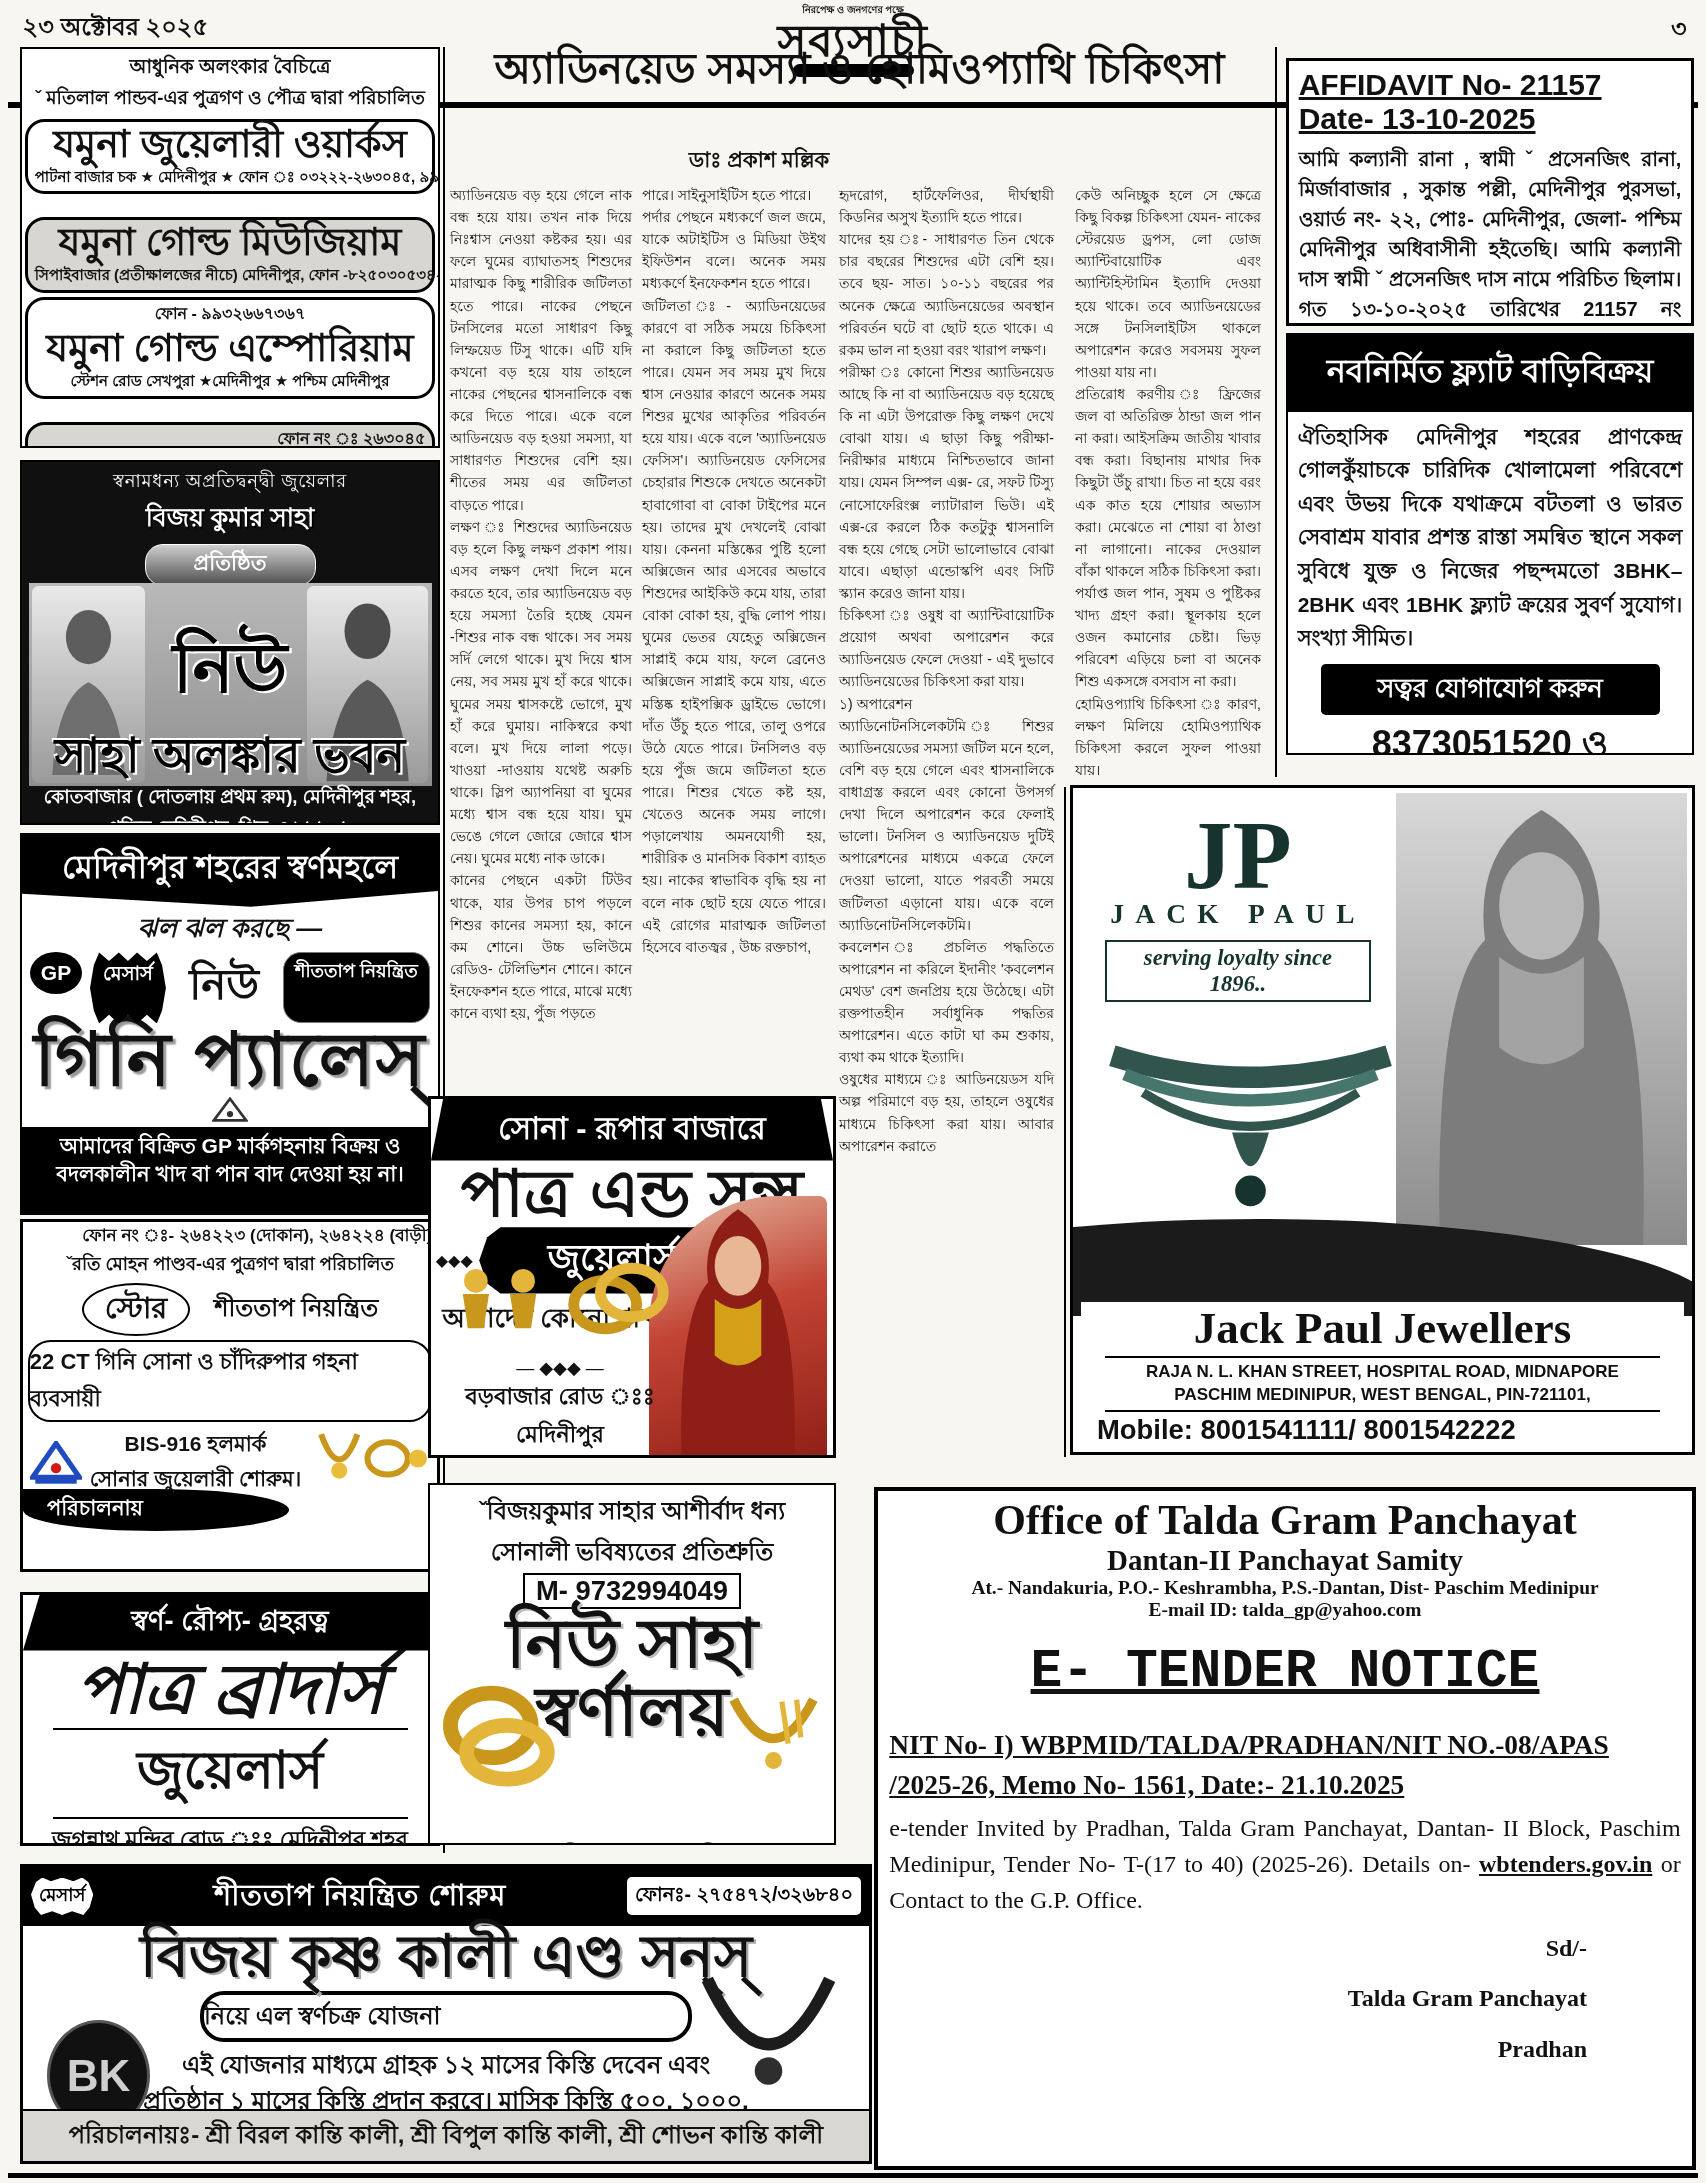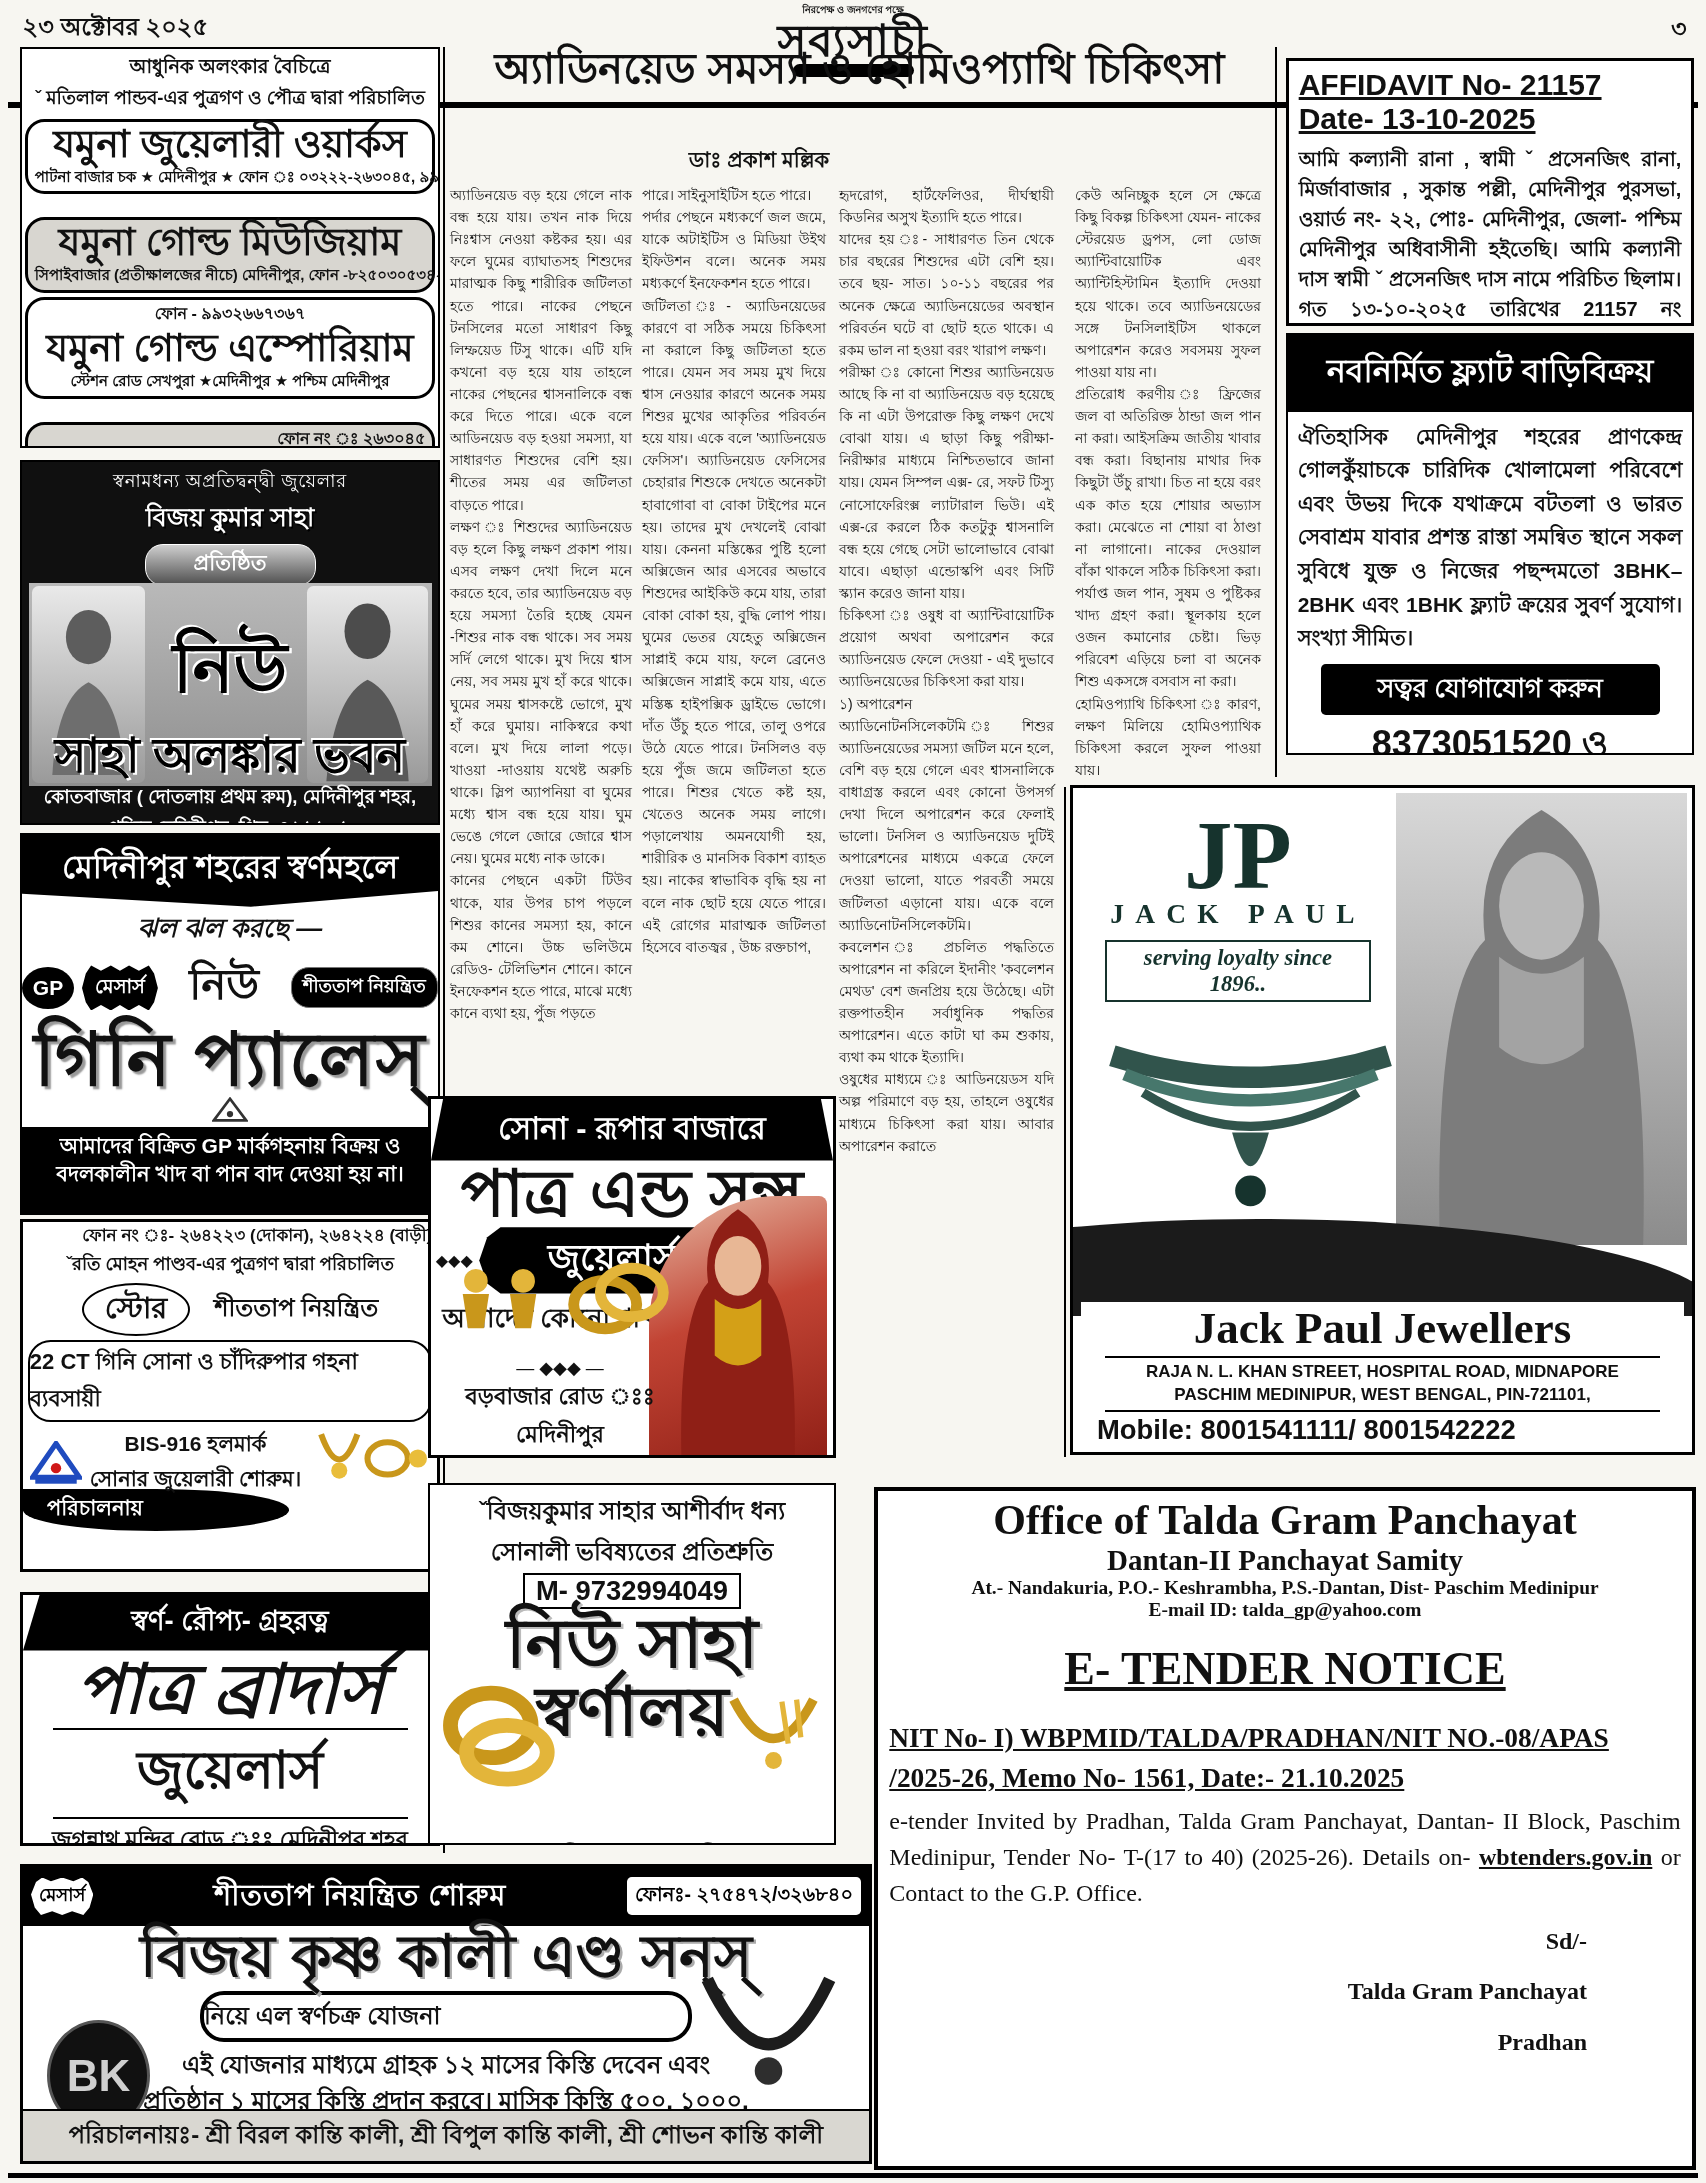--- a/index.html
+++ b/index.html
@@ -37,21 +37,21 @@
   .sa-new{position:absolute;left:0;right:0;top:153px;text-align:center;font-size:69px;font-weight:900;color:#000;
           text-shadow:2.4px 2.4px 0 #fff,-1.6px -1.6px 0 #fff;}
   .sa-title{position:absolute;left:0;right:0;top:257px;text-align:center;font-size:48px;font-weight:900;color:#000;
             text-shadow:2.4px 2.4px 0 #fff,-1.6px -1.6px 0 #fff;white-space:nowrap;}
   .sa-addr{position:absolute;left:0;right:0;top:321px;text-align:center;font-size:18.6px;font-weight:bold;color:#fff;}
   .ph-sil{position:absolute;background:linear-gradient(#e9e9e9,#9a9a9a);}
   
   .gp-banner{background:#000;color:#fff;font-size:32px;font-weight:900;text-align:center;padding:6.5px 0 11.3px;
              clip-path:polygon(0 0,100% 0,100% 78%,55% 100%,0 82%);}
   .gp-script{font-size:26px;font-weight:bold;font-style:italic;text-align:center;margin-top:1.6px;}
-  .gp-row{display:flex;align-items:center;gap:8px;padding:0 0;}
+  .gp-row{display:flex;gap:8px;padding:0 8px;}
   .gp-circle{width:52px;height:42px;background:#000;color:#fff;border-radius:50%;font-size:21px;font-weight:bold;
              display:flex;align-items:center;justify-content:center;}
   .gp-burst{background:#000;color:#fff;font-size:19.4px;font-weight:bold;padding:6.5px 13px;
             clip-path:polygon(5% 18%,12% 0,25% 12%,38% 0,50% 12%,62% 0,75% 12%,88% 0,95% 18%,100% 50%,95% 82%,88% 100%,75% 88%,62% 100%,50% 88%,38% 100%,25% 88%,12% 100%,5% 82%,0 50%);}
   .gp-new{font-size:42px;font-weight:900;flex:1;text-align:center;}
   .gp-pill{background:#000;color:#fff;border-radius:18px;font-size:18px;font-weight:bold;padding:4px 11.3px;border:1.6px solid #777;}
   .gp-title{font-size:74px;font-weight:900;text-align:center;line-height:1.0;letter-spacing:1.6px;text-shadow:3.2px 3.2px 1.6px #999;}
   .gp-bis{font-size:13px;font-weight:bold;text-align:center;}
   .gp-l{font-size:22px;font-weight:bold;text-align:center;line-height:1.3;}
   .gp-strip{position:absolute;left:0;right:0;bottom:0;height:81px;background:#000;color:#fff;
@@ -116,21 +116,21 @@
   .sw-l2{font-size:24px;font-weight:900;display:inline-block;}
   .sw-m{border:2.4px solid #000;font-size:27.4px;font-weight:900;display:inline-block;padding:0 11.3px;}
   .sw-title{font-size:68px;font-weight:900;text-align:center;line-height:1.0;text-shadow:2.4px 2.4px 0 #bbb;}
   .sw-a1{font-size:22px;font-weight:900;text-align:center;}
   
   .tn{border:4px solid #000;background:#fff;font-family:"Liberation Serif","DejaVu Serif",serif;}
   .tn-org{font-size:42px;font-weight:900;text-align:center;margin-top:4.8px;}
   .tn-sam{font-size:29px;font-weight:900;text-align:center;}
   .tn-addr{font-size:19.4px;font-weight:900;text-align:center;}
   .tn-email{font-size:19.4px;font-weight:900;text-align:center;}
-  .tn-title{font-size:46px;font-weight:900;text-align:center;text-decoration:underline;margin:21px 0 24px;}
+  .tn-title{font-size:53px;font-weight:900;text-align:center;text-decoration:underline;margin:21px 0 24px;font-family:Liberation Mono, monospace;}
   .tn-nit{font-size:27.4px;font-weight:900;text-decoration:underline;text-align:left;padding:0 11.3px;line-height:1.45;}
   .tn-body{font-size:24px;text-align:justify;padding:4.8px 11.3px;line-height:1.5;}
   .tn-sd{font-size:24px;font-weight:900;text-align:right;padding-right:105px;line-height:2.1;}
   
   .bk-top{background:#000;color:#fff;display:flex;align-items:center;gap:11.3px;padding:4.8px 8px;}
   .bk-mess{background:#fff;color:#000;font-size:18px;font-weight:bold;padding:3.2px 8px;
            clip-path:polygon(8% 12%,18% 0,32% 10%,50% 0,68% 10%,82% 0,92% 12%,100% 45%,94% 80%,84% 100%,66% 90%,50% 100%,34% 90%,16% 100%,6% 80%,0 45%);}
   .bk-banner{font-size:29px;font-weight:900;flex:1;text-align:center;letter-spacing:0.8px;}
   .bk-phone{background:#fff;color:#000;font-size:19.4px;font-weight:bold;padding:3.2px 8px;border-radius:4.8px;}
   .bk-title{font-size:58px;font-weight:900;text-align:center;line-height:1.05;text-shadow:2.4px 2.4px 0 #aaa;}

